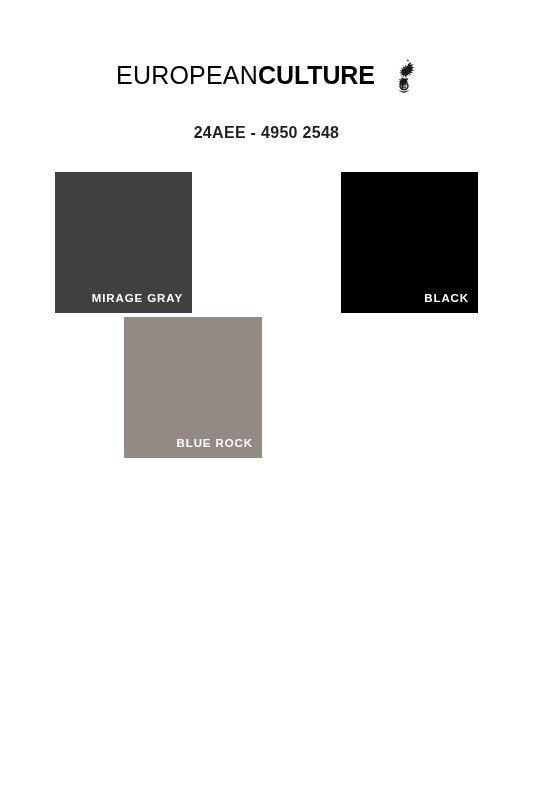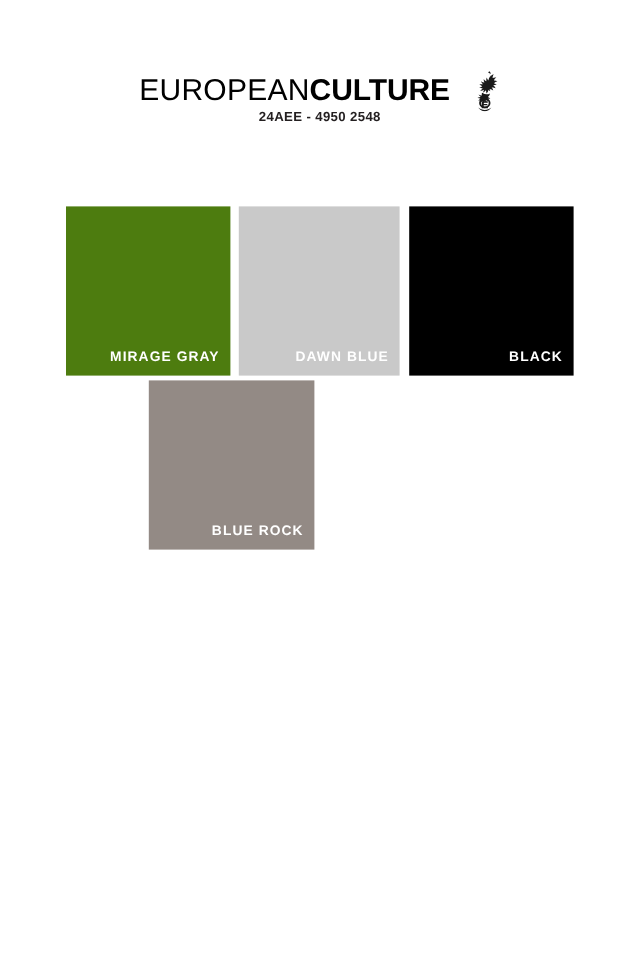--- a/index.html
+++ b/index.html
@@ -49,23 +49,23 @@
   #logo-mark {
     display: inline-block;
     width: 26px;
     height: 34px;
     position: relative;
     top: 1px;
   }
   #logo-mark svg { display: block; }
 
   #brand-code {
-    margin-top: 0;
+    margin-top: 32px;
     font-family: "Liberation Sans", sans-serif;
-    font-size: 11px;
+    font-size: 16px;
     font-weight: 700;
     color: #231f20;
     letter-spacing: 0.3px;
   }
 
   
   #swatch-board {
     position: absolute;
     left: 0;
     top: 0;
@@ -119,27 +119,24 @@
       </svg>
     </span>
 
   </div>
 
   <div id="brand-code">24AEE - 4950 2548</div>
 </div>
 
 <div id="swatch-board">
 
-  <div class="swatch r1 c-mirage" style="background-color: #4d7c0f;">
+  <div class="swatch r1 c-mirage" style="background-color: #404040;">
     <span class="swatch-label" style="color: rgb(255, 255, 255);">MIRAGE GRAY</span>
   </div>
 
-  <div class="swatch r1 c-dawn" style="background-color: rgb(201, 201, 201);">
-    <span class="swatch-label" style="color: rgb(255, 255, 255);">DAWN BLUE</span>
-  </div>
 
   <div class="swatch r1 c-black" style="background-color: rgb(0, 0, 0); padding-left: 16px;">
     <span class="swatch-label" style="color: rgb(255, 255, 255);">BLACK</span>
   </div>
 
   <div class="swatch r2 c-moonrock" style="background-color: rgb(147, 138, 133);">
     <span class="swatch-label" style="color: rgb(255, 255, 255);">BLUE ROCK</span>
   </div>
 
 

